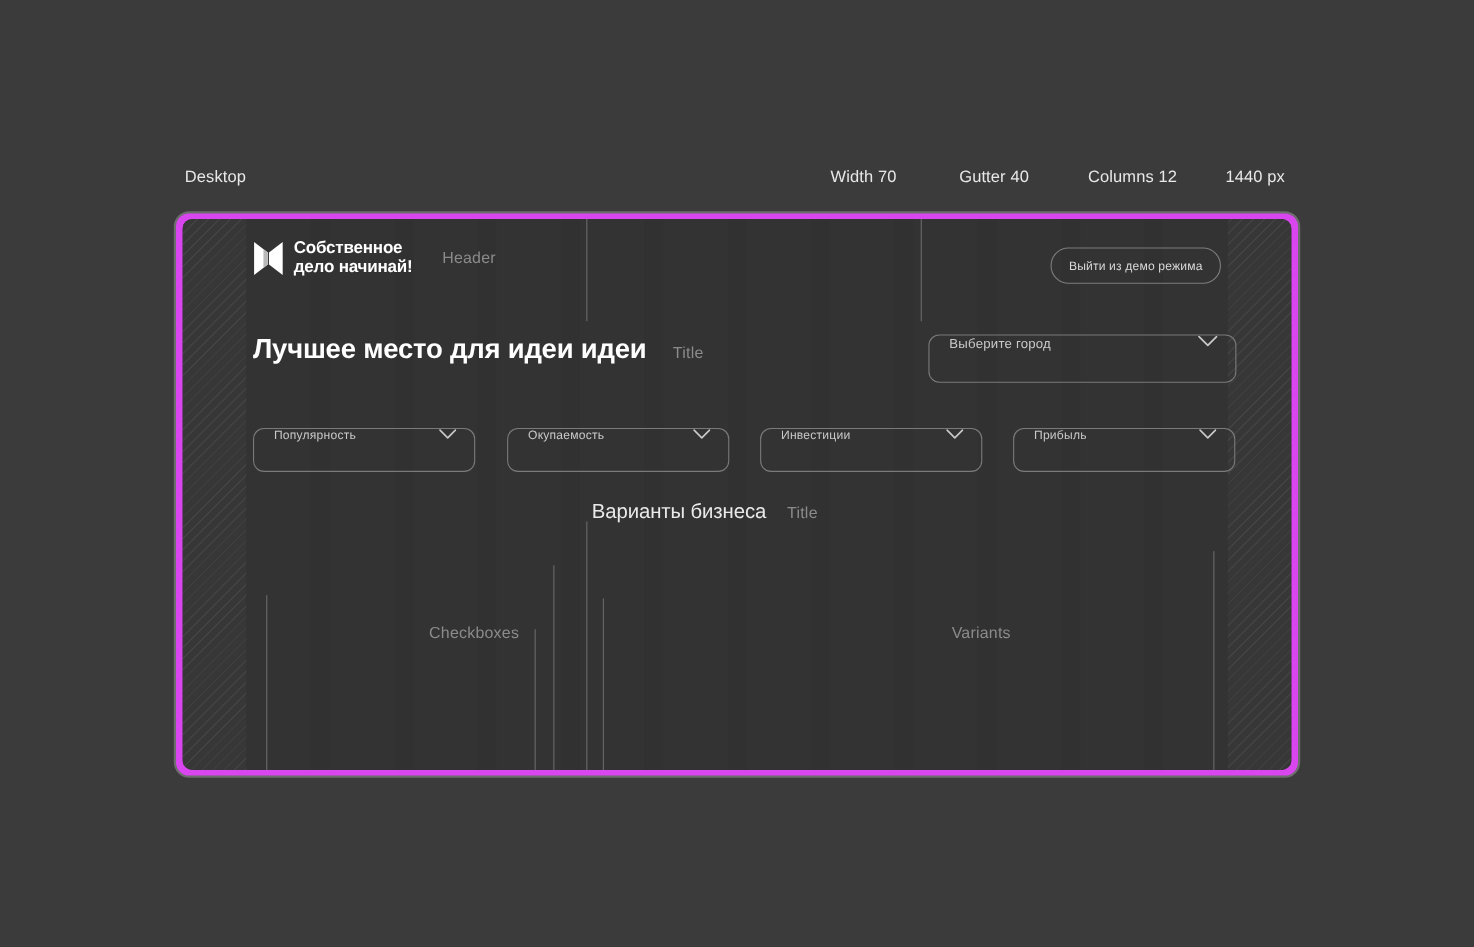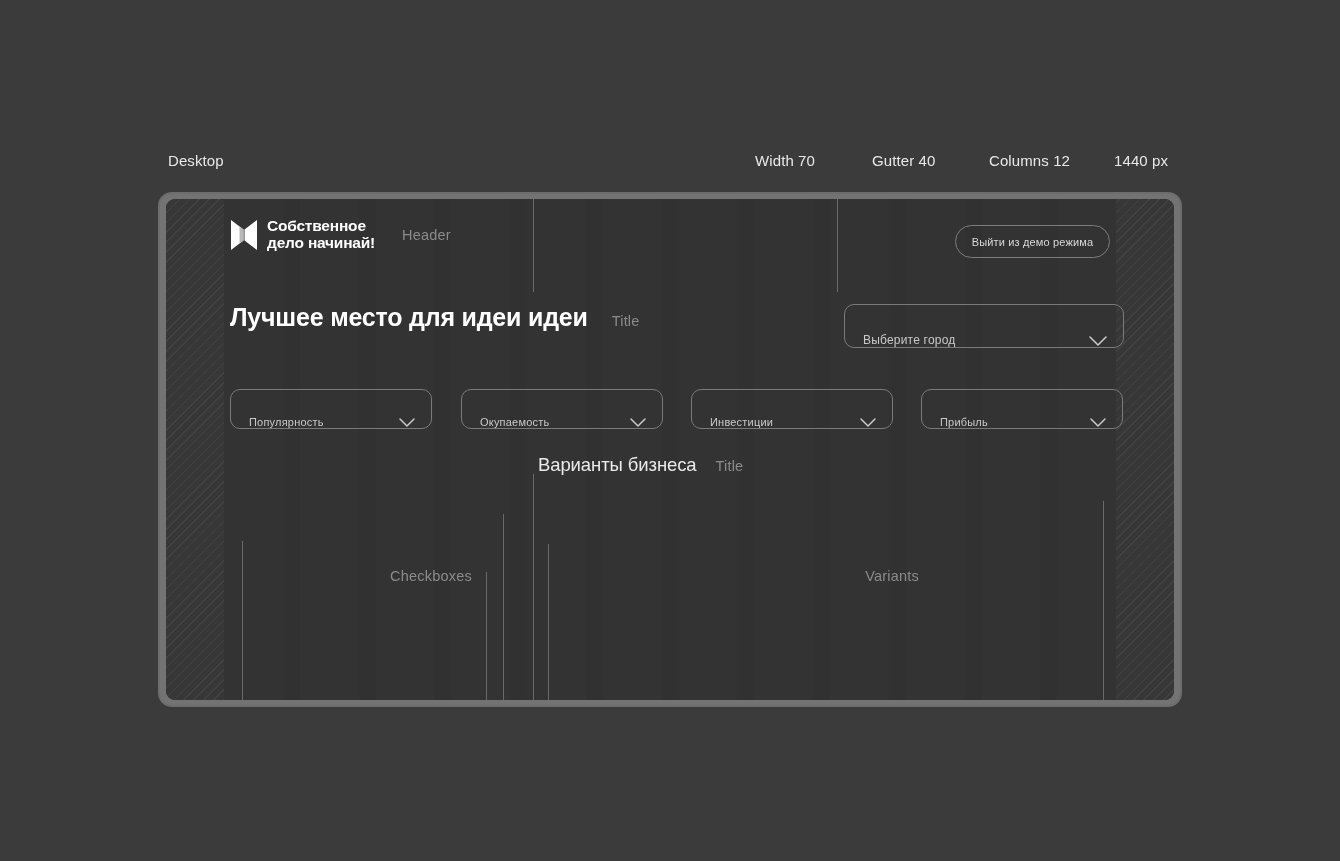--- a/index.html
+++ b/index.html
@@ -50,21 +50,21 @@
 
   
   .frame {
     position: absolute;
     left: 158px;
     top: 192px;
     width: 1024px;
     height: 515px;
     border: 2px solid #6d6d6d;
     border-radius: 14px;
-    background: #737373;
+    background: #d946ef;
     overflow: hidden;
   }
 
   
   .frame-inner {
     position: absolute;
     left: 6px;
     top: 5px;
     right: 6px;
     bottom: 5px;
@@ -193,21 +193,21 @@
   }
   .title-ghost { margin-left: 24px; }
 
   
   .select {
     position: absolute;
     border: 1px solid #7a7a7a;
     border-radius: 10px;
     background: transparent;
     display: flex;
-    align-items: flex-end;
+    align-items: flex-start;
     cursor: pointer;
   }
   .select .sel-label {
     color: #c9c9c9;
     font-size: 11px;
     letter-spacing: .2px;
     padding-left: 18px;
     flex: 1 1 auto;
     white-space: nowrap;
   }

